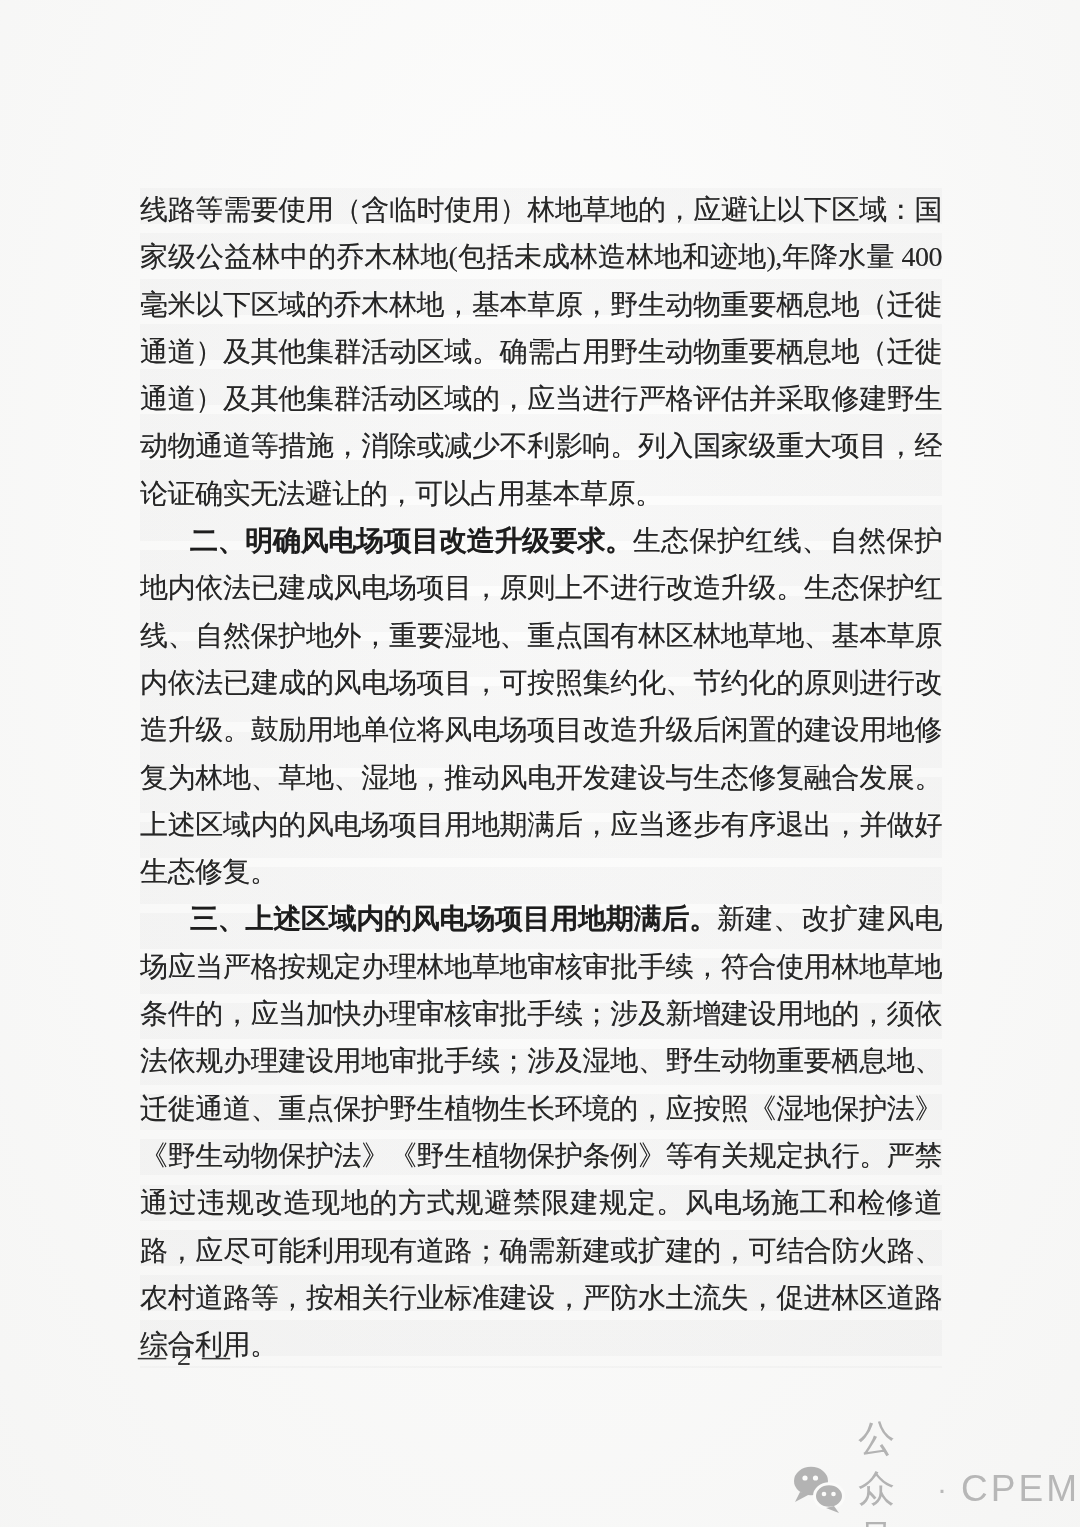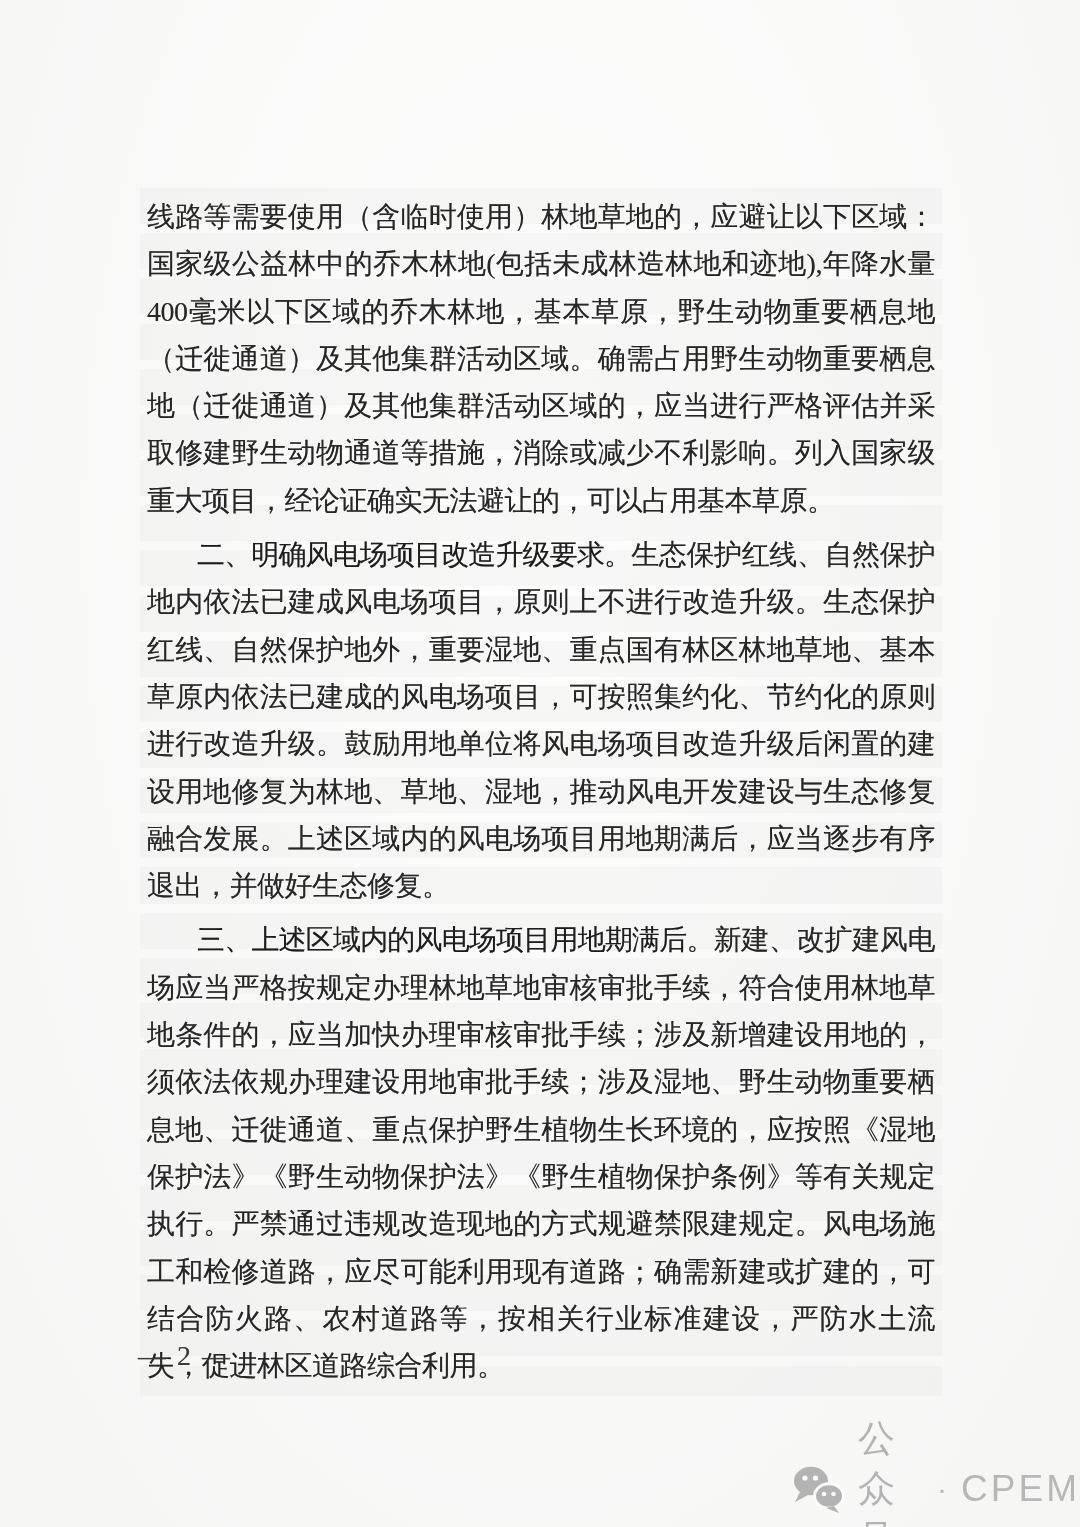--- a/index.html
+++ b/index.html
@@ -35,28 +35,28 @@
     
     background-image: repeating-linear-gradient(
       to bottom,
       rgba(120,120,125,0.045) 2px,
       rgba(120,120,125,0.045) 38px,
       rgba(0,0,0,0) 38px,
       rgba(0,0,0,0) 47.3px
     );
   }
   .page-text p {
-    margin: 7px;
+    margin: 0;
     padding: 0;
   }
   .page-text p.indent {
     text-indent: 50px;
   }
   .lead {
-    font-weight: 400;
+    font-weight: 700;
     font-family: "Liberation Sans", sans-serif;
     letter-spacing: -1px;
     color: #1d1d1d;
   }
   .page-number {
     position: absolute;
     left: 138px;
     top: 1340px;
     font-size: 28px;
     letter-spacing: 2px;

